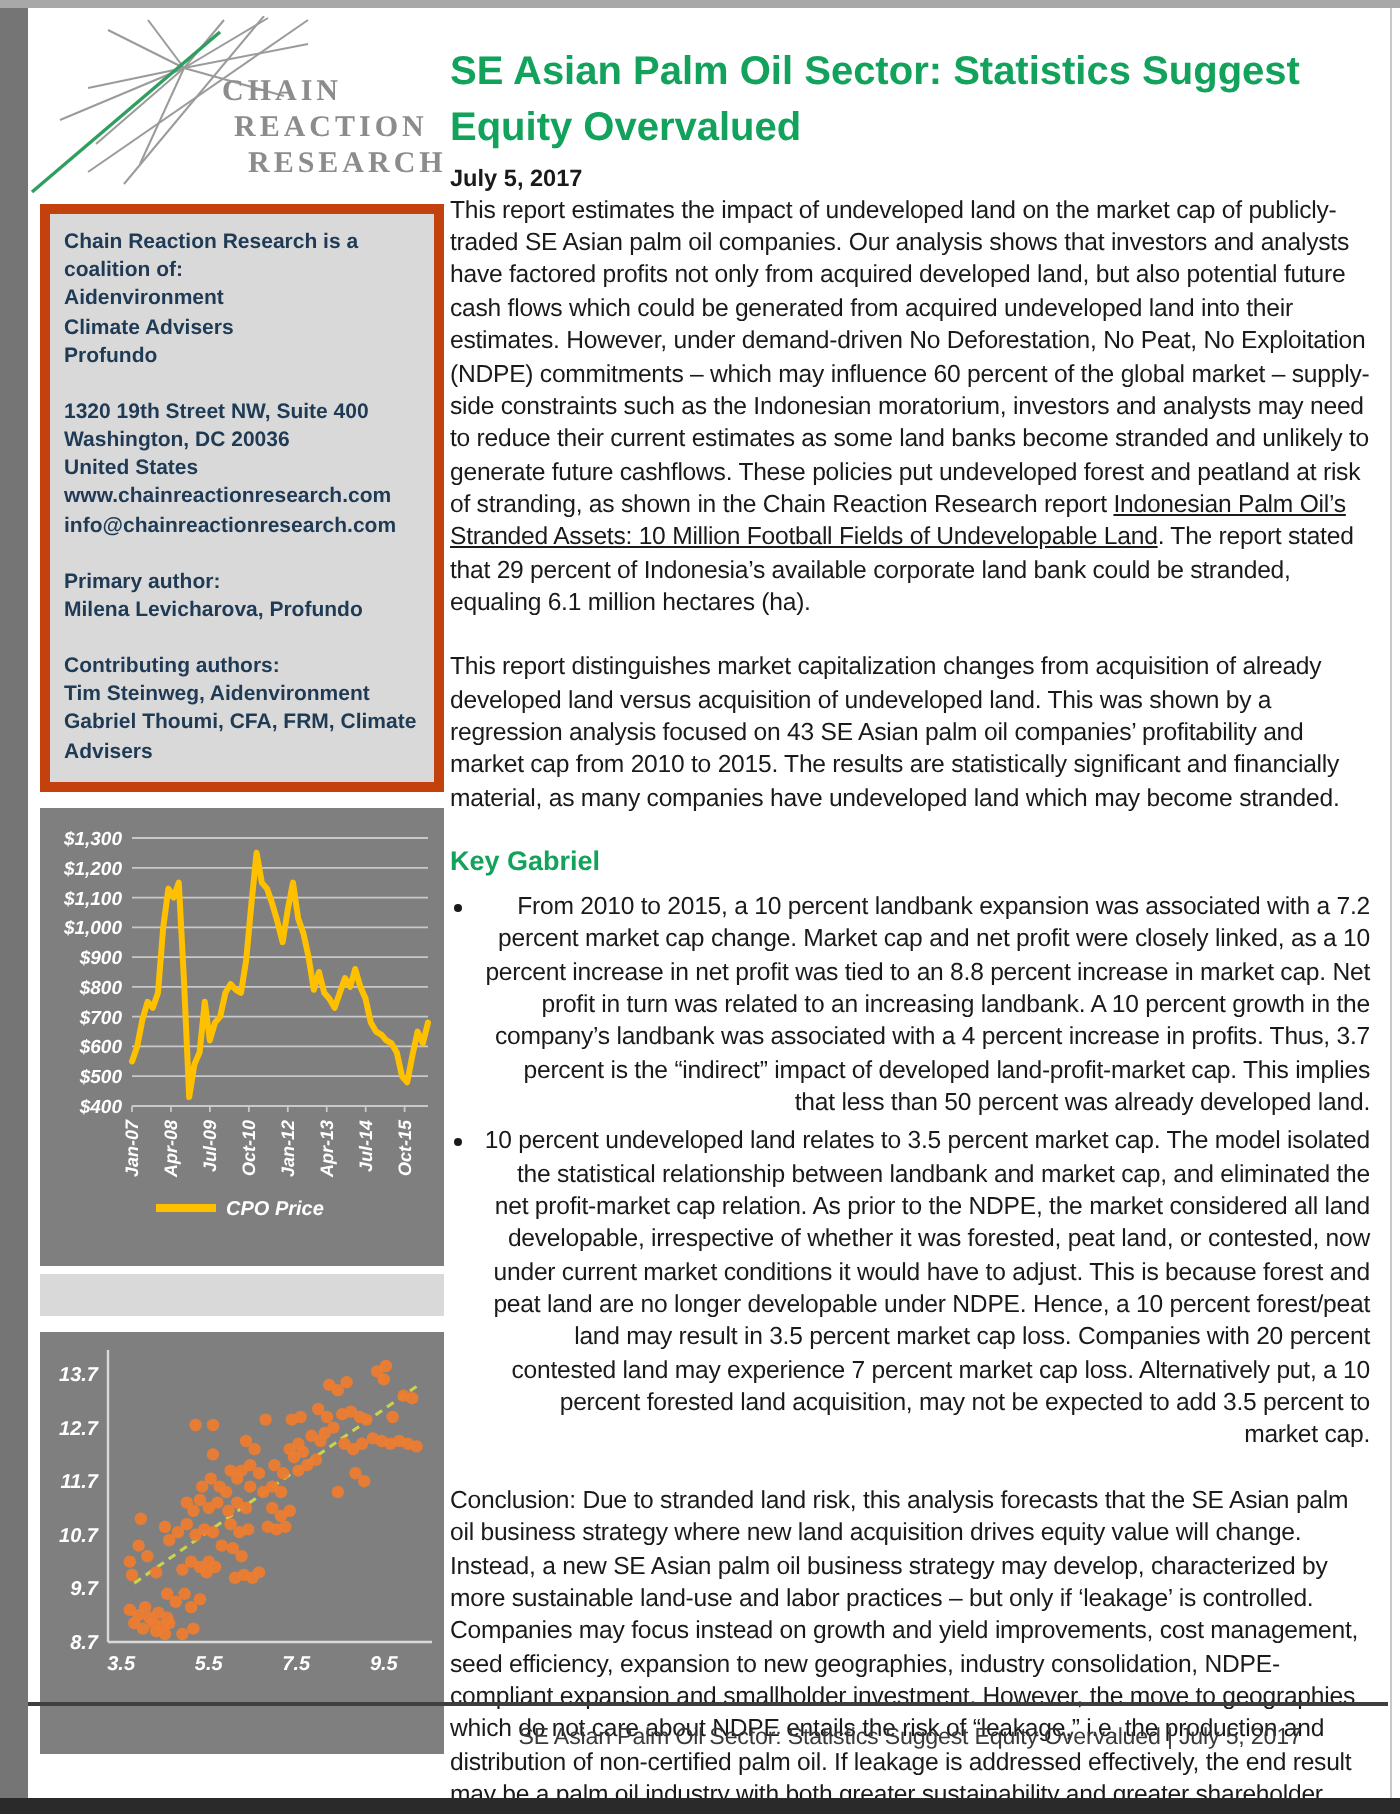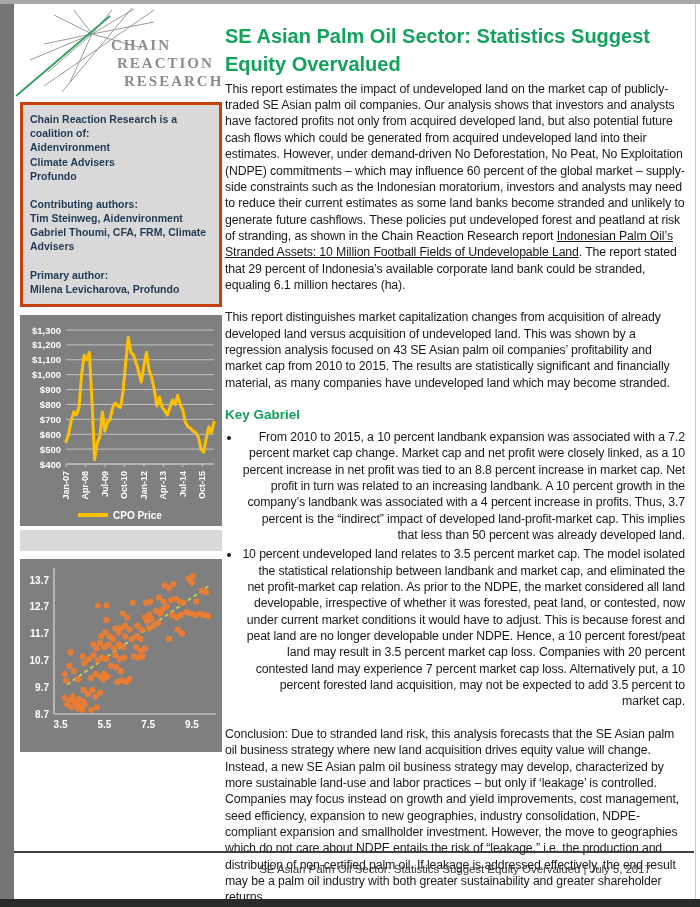--- a/index.html
+++ b/index.html
@@ -10,26 +10,26 @@
   .frame-left{position:absolute;left:0;top:0;width:14px;height:907px;background:#757575;}
   .frame-top{position:absolute;left:0;top:0;width:700px;height:4px;background:#a8a8a8;}
   .frame-bottom{position:absolute;left:0;bottom:0;width:700px;height:8px;background:#2a2a2a;}
   .frame-right{position:absolute;right:4px;top:4px;width:1px;height:895px;background:#c9c9c9;}
 
   
   .sidebar{position:absolute;left:14px;top:0;width:211px;}
   .logo{position:relative;width:211px;height:92px;margin-top:8px;}
   .logo svg{display:block;}
 
-  .info-box{margin:2px 3px 0 6px;background:#d9d9d9;border:3px solid #c2410c;
+  .info-box{margin:2px 3px 0 6px;background:#d9d9d9;border:5px solid #c2410c;
     padding:7px 6px 8px 7px;color:#1f3a55;font-weight:700;font-size:10.5px;line-height:1.35;}
   .info-group{margin-bottom:14px;}
   .info-group:last-child{margin-bottom:0;}
 
-  .chart-panel{margin:8px 3px 0 6px;background:#7f7f7f;padding:3px 0 2px 0;}
+  .chart-panel{margin:8px 3px 0 6px;background:#7f7f7f;padding:3px 0 20px 0;font-style:italic;}
   .chart-panel svg{display:block;margin:0 auto;}
   .spacer-box{margin:4px 3px 0 6px;background:#d9d9d9;height:21px;}
   .scatter-title{color:#fff;font-weight:700;font-size:11px;line-height:1.3;text-align:center;padding:7px 8px 4px 8px;}
 
   
   .content{position:absolute;left:225px;top:8px;width:460px;color:#1a1a1a;}
   .doc-title{color:#12a25c;font-weight:700;font-size:20px;line-height:1.42;margin:14px 0 2px 0;}
   .doc-date{font-weight:700;font-size:11.8px;margin:3px 0 1px 0;}
   .para{font-size:12.3px;line-height:1.33;letter-spacing:-0.12px;margin:0 0 16px 0;}
   .kf-heading{color:#12a25c;font-weight:700;font-size:13.5px;margin:0 0 7px 0;}
@@ -71,22 +71,23 @@
         <g font-family="Liberation Serif, serif" font-size="15" font-weight="700" fill="#8c8c8c" letter-spacing="2">
           <text x="97" y="42">CHAIN</text>
           <text x="103" y="60">REACTION</text>
           <text x="110" y="78">RESEARCH</text>
         </g>
       </svg>
     </div>
 
     <div class="info-box">
       <div class="info-group">Chain Reaction Research is a coalition of:<br>Aidenvironment<br>Climate Advisers<br>Profundo</div>
+      <div class="info-group">1320 19th Street NW, Suite 400<br>Washington, DC 20036<br>United States<br>www.chainreactionresearch.com<br>info@chainreactionresearch.com</div>
+      <div class="info-group">Primary author:<br>Milena Levicharova, Profundo</div>
       <div class="info-group">Contributing authors:<br>Tim Steinweg, Aidenvironment<br>Gabriel Thoumi, CFA, FRM, Climate Advisers</div>
-      <div class="info-group">Primary author:<br>Milena Levicharova, Profundo</div>
     </div>
 
     <div class="chart-panel">
       <svg id="lineChart" width="202" height="206" viewBox="0 0 202 206">
           <line x1="46" y1="12" x2="194" y2="12" stroke="#C9C9C9" stroke-width="0.9"></line>
           <text x="41" y="15.5" text-anchor="end" fill="#FFFFFF" font-size="9.5" font-weight="700">$1,300</text>
           <line x1="46" y1="26.888888888888886" x2="194" y2="26.888888888888886" stroke="#C9C9C9" stroke-width="0.9"></line>
           <text x="41" y="30.388888888888886" text-anchor="end" fill="#FFFFFF" font-size="9.5" font-weight="700">$1,200</text>
           <line x1="46" y1="41.77777777777777" x2="194" y2="41.77777777777777" stroke="#C9C9C9" stroke-width="0.9"></line>
           <text x="41" y="45.27777777777777" text-anchor="end" fill="#FFFFFF" font-size="9.5" font-weight="700">$1,100</text>
@@ -267,20 +268,21 @@
           <circle cx="184.0" cy="52.9" r="3.1" fill="#ED7D31" fill-opacity="0.95"></circle>
           <circle cx="188.3" cy="54.2" r="3.1" fill="#ED7D31" fill-opacity="0.95"></circle>
           <circle cx="181.8" cy="28.8" r="3.1" fill="#ED7D31" fill-opacity="0.95"></circle>
           <circle cx="186.1" cy="30.1" r="3.1" fill="#ED7D31" fill-opacity="0.95"></circle>
         </svg>
     </div>
   </div>
 
   <div class="content">
     <h1 class="doc-title">SE Asian Palm Oil Sector: Statistics Suggest<br>Equity Overvalued</h1>
+    <div class="doc-date">July 5, 2017</div>
     <p class="para"><span>This report estimates the impact of undeveloped land on the market cap of publicly-traded SE Asian palm oil companies. Our analysis shows that investors and analysts have factored profits not only from acquired developed land, but also potential future cash flows which could be generated from acquired undeveloped land into their estimates. </span><span class="b">However, under demand-driven No Deforestation, No Peat, No Exploitation (NDPE) commitments – which may influence 60 percent of the global market – supply-side constraints such as the Indonesian moratorium, investors and analysts may need to reduce their current estimates as some land banks become stranded and unlikely to generate future cashflows.</span><span> These policies put undeveloped forest and peatland at risk of stranding, as shown in the Chain Reaction Research report </span><span class="u">Indonesian Palm Oil’s Stranded Assets: 10 Million Football Fields of Undevelopable Land</span><span>. The report stated that 29 percent of Indonesia’s available corporate land bank could be stranded, equaling 6.1 million hectares (ha).</span></p>
     <p class="para"><span class="b">This report distinguishes market capitalization changes from acquisition of already developed land versus acquisition of undeveloped land.</span><span> This was shown by a regression analysis focused on 43 SE Asian palm oil companies’ profitability and market cap from 2010 to 2015. The results are statistically significant and financially material, as many companies have undeveloped land which may become stranded.</span></p>
     <div class="kf-heading">Key Gabriel</div>
     <ul class="kf-list">
       <li><span class="b">From 2010 to 2015, a 10 percent landbank expansion was associated with a 7.2 percent market cap change.</span><span> Market cap and net profit were closely linked, as a 10 percent increase in net profit was tied to an 8.8 percent increase in market cap. Net profit in turn was related to an increasing landbank. A 10 percent growth in the company’s landbank was associated with a 4 percent increase in profits. Thus, 3.7 percent is the “indirect” impact of developed land-profit-market cap. This implies that less than 50 percent was already developed land.</span></li>
       <li><span class="b">10 percent undeveloped land relates to 3.5 percent market cap.</span><span> The model isolated the statistical relationship between landbank and market cap, and eliminated the net profit-market cap relation. As prior to the NDPE, the market considered all land developable, irrespective of whether it was forested, peat land, or contested, now under current market conditions it would have to adjust. This is because forest and peat land are no longer developable under NDPE. Hence, a 10 percent forest/peat land may result in 3.5 percent market cap loss. Companies with 20 percent contested land may experience 7 percent market cap loss. Alternatively put, a 10 percent forested land acquisition, may not be expected to add 3.5 percent to market cap.</span></li>
     </ul>
     <p class="para"><span class="b">Conclusion: Due to stranded land risk, this analysis forecasts that the SE Asian palm oil business strategy where new land acquisition drives equity value will change. Instead, a new SE Asian palm oil business strategy may develop, characterized by more sustainable land-use and labor practices – but only if ‘leakage’ is controlled.</span><span> Companies may focus instead on growth and yield improvements, cost management, seed efficiency, expansion to new geographies, industry consolidation, NDPE-compliant expansion and smallholder investment. However, the move to geographies which do not care about NDPE entails the risk of “leakage,” i.e. the production and distribution of non-certified palm oil. If leakage is addressed effectively, the end result may be a palm oil industry with both greater sustainability and greater shareholder returns.</span></p>
   </div>
 

